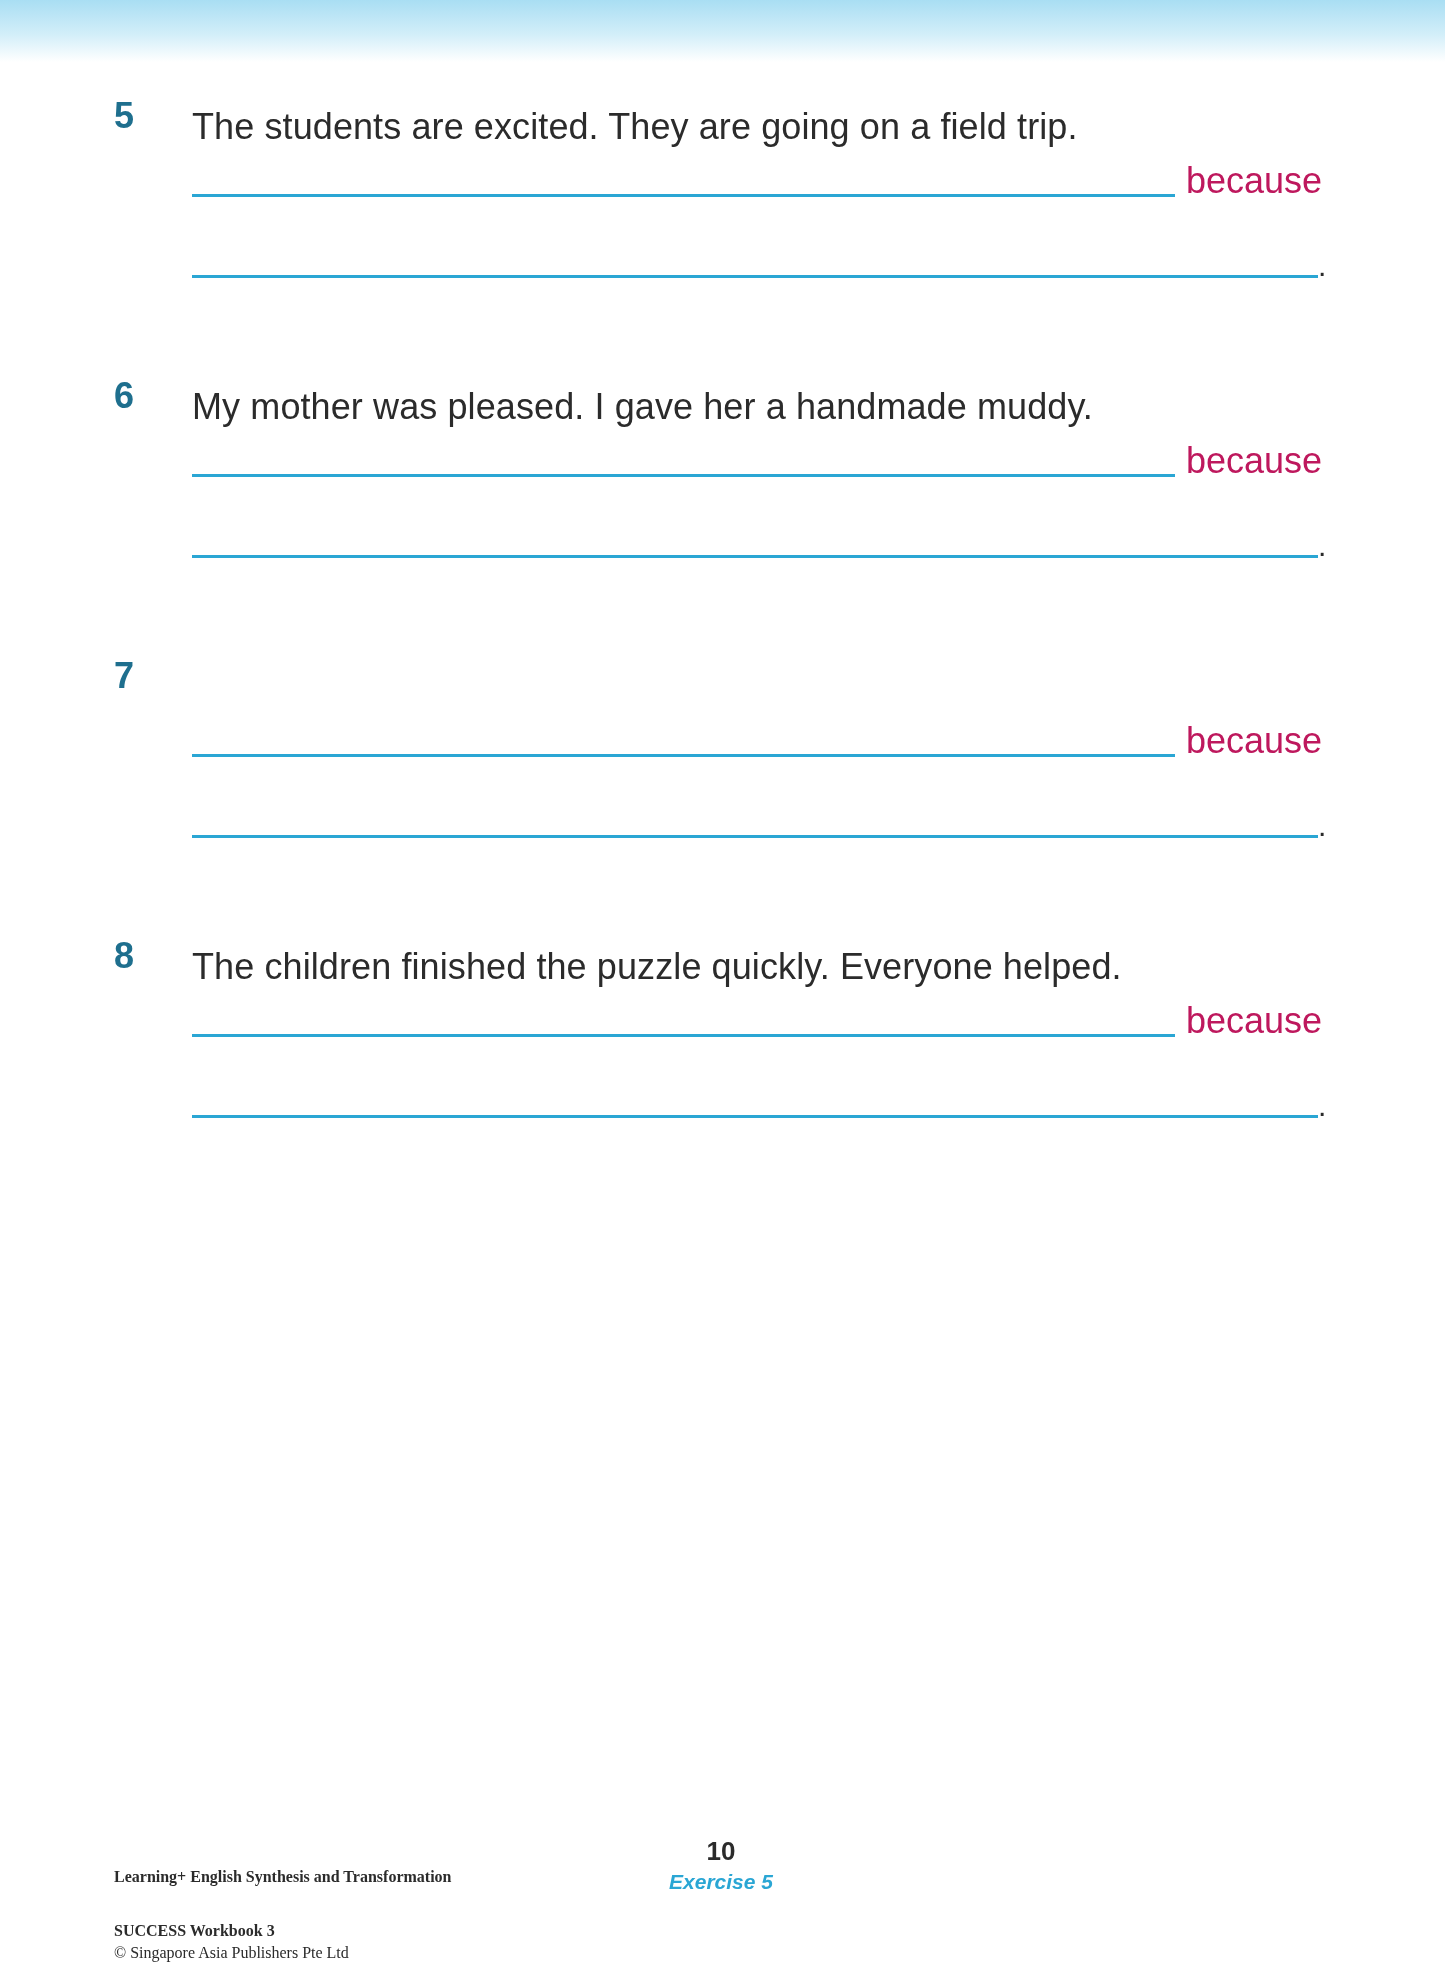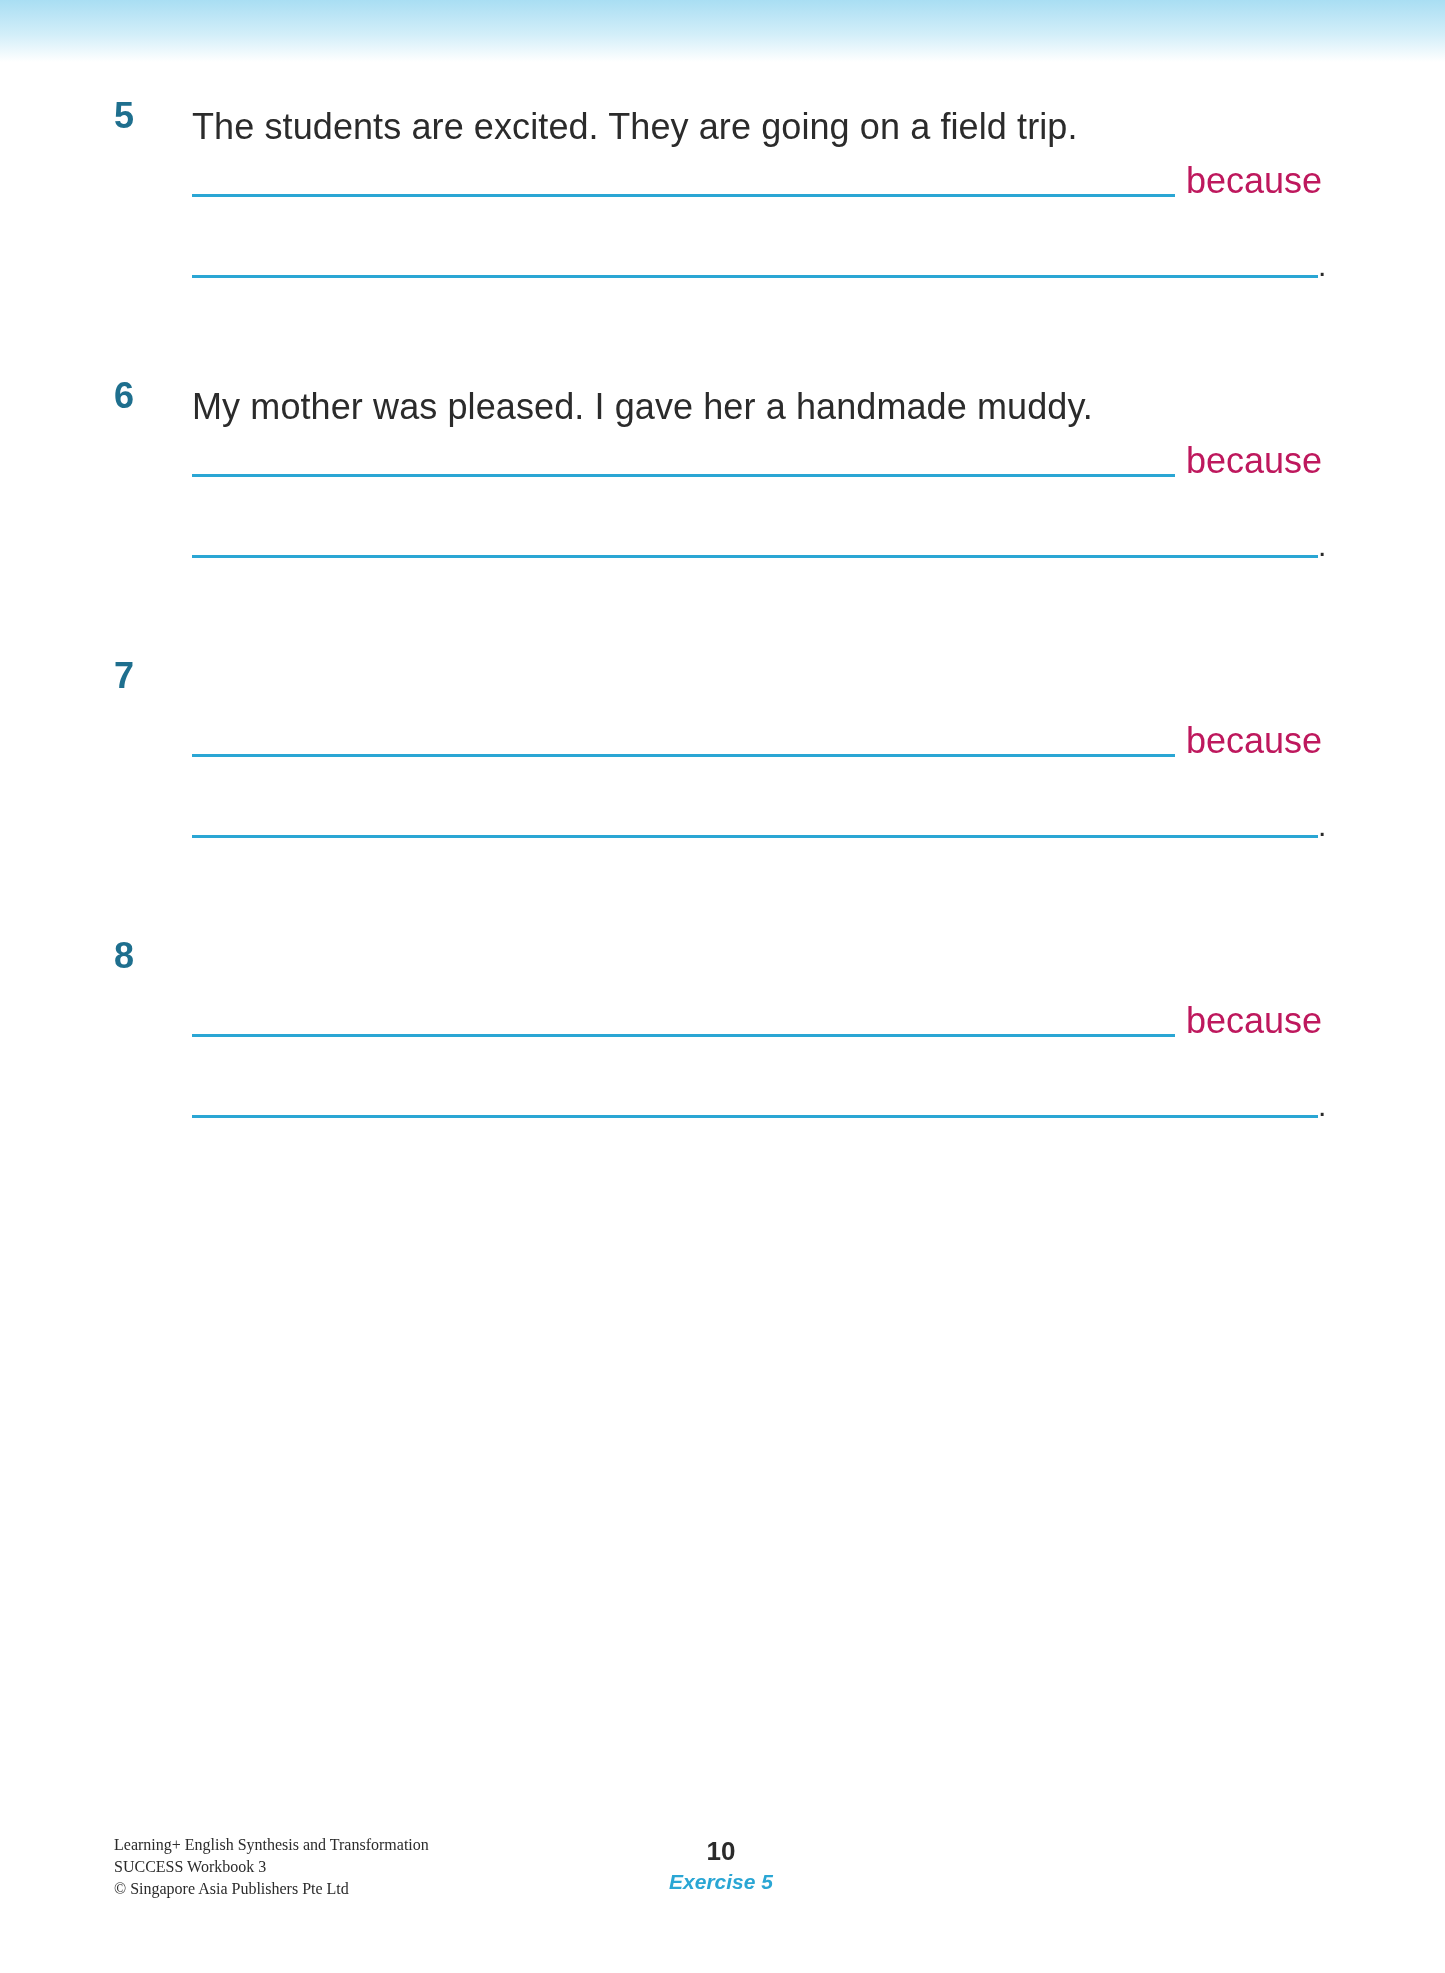--- a/index.html
+++ b/index.html
@@ -12,21 +12,21 @@
            line-height: 1; }
   .q-text { position: absolute; left: 192px; top: 11px; font-size: 36px; color: #2b2b2b; line-height: 1;
             letter-spacing: 0.1px; }
   .answer-line { position: absolute; height: 3px; background: #2aa6d4; }
   .line1 { left: 192px; top: 96px; width: 983px; }
   .line2 { left: 192px; top: 177px; width: 1126px; }
   .because { position: absolute; left: 1186px; top: 65px; font-size: 36px; color: #be185d; line-height: 1; }
   .period { position: absolute; left: 1318px; top: 153px; font-size: 30px; color: #2b2b2b; line-height: 1; }
   .footer-left { position: absolute; left: 114px; top: 1834px; font-family: "Liberation Serif", serif;
                  font-size: 16px; line-height: 22px; color: #2b2b2b; }
-  .footer-left .b { font-weight: normal; }
+  .footer-left .b { font-weight: bold; margin-top: 32px; }
   .center-col { position: absolute; left: 671px; width: 100px; text-align: center; font-weight: bold; }
 </style>
 </head>
 <body>
 
 <div class="top-band"></div>
 
 <div class="question" style="top:98px;">
   <div class="q-num">5</div>
   <div class="q-text">The students are excited. They are going on a field trip.</div>
@@ -48,20 +48,21 @@
 <div class="question" style="top:658px;">
   <div class="q-num">7</div>
   <div class="answer-line line1"></div>
   <div class="because">because</div>
   <div class="answer-line line2"></div>
   <div class="period">.</div>
 </div>
 
 <div class="question" style="top:938px;">
   <div class="q-num">8</div>
+  <div class="q-text">The children finished the puzzle quickly. Everyone helped.</div>
   <div class="answer-line line1"></div>
   <div class="because">because</div>
   <div class="answer-line line2"></div>
   <div class="period">.</div>
 </div>
 
 <div class="footer-left">
   <div class="b">Learning+ English Synthesis and Transformation</div>
   <div class="b">SUCCESS Workbook 3</div>
   <div>© Singapore Asia Publishers Pte Ltd</div>

